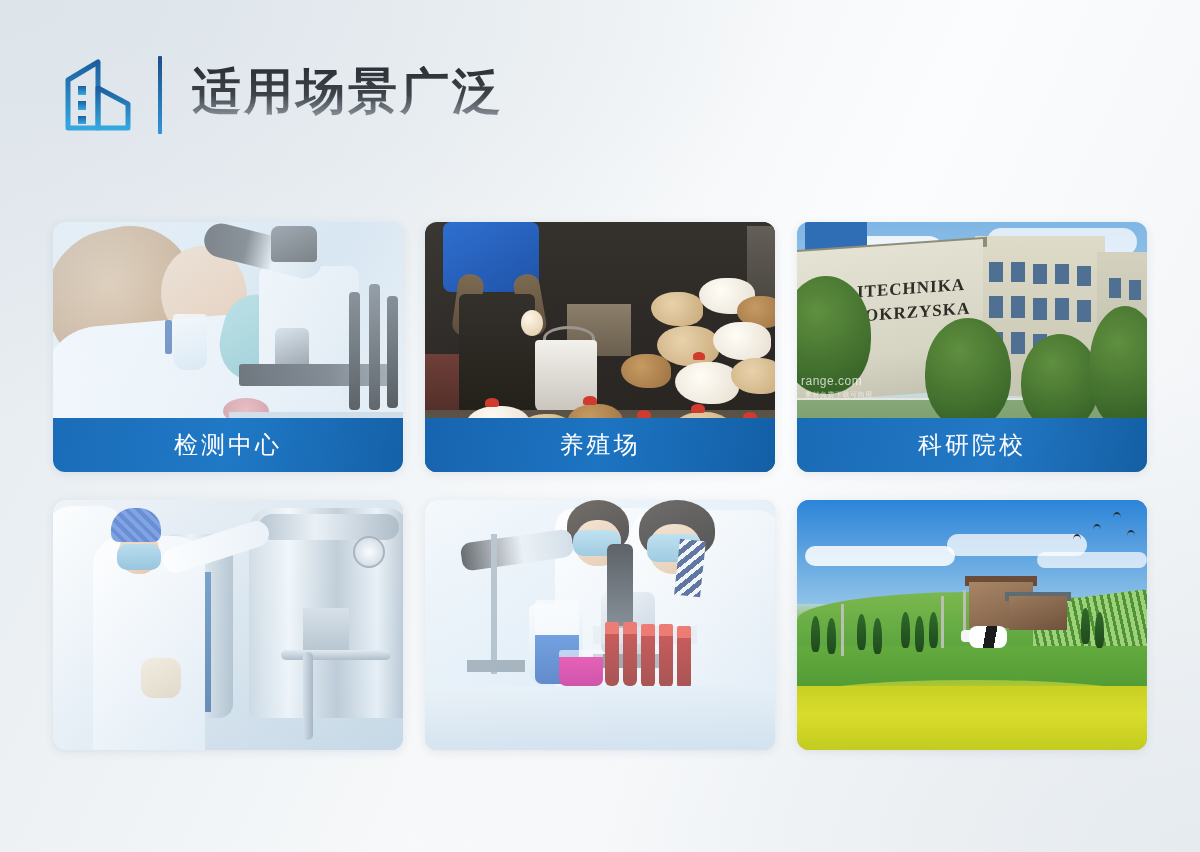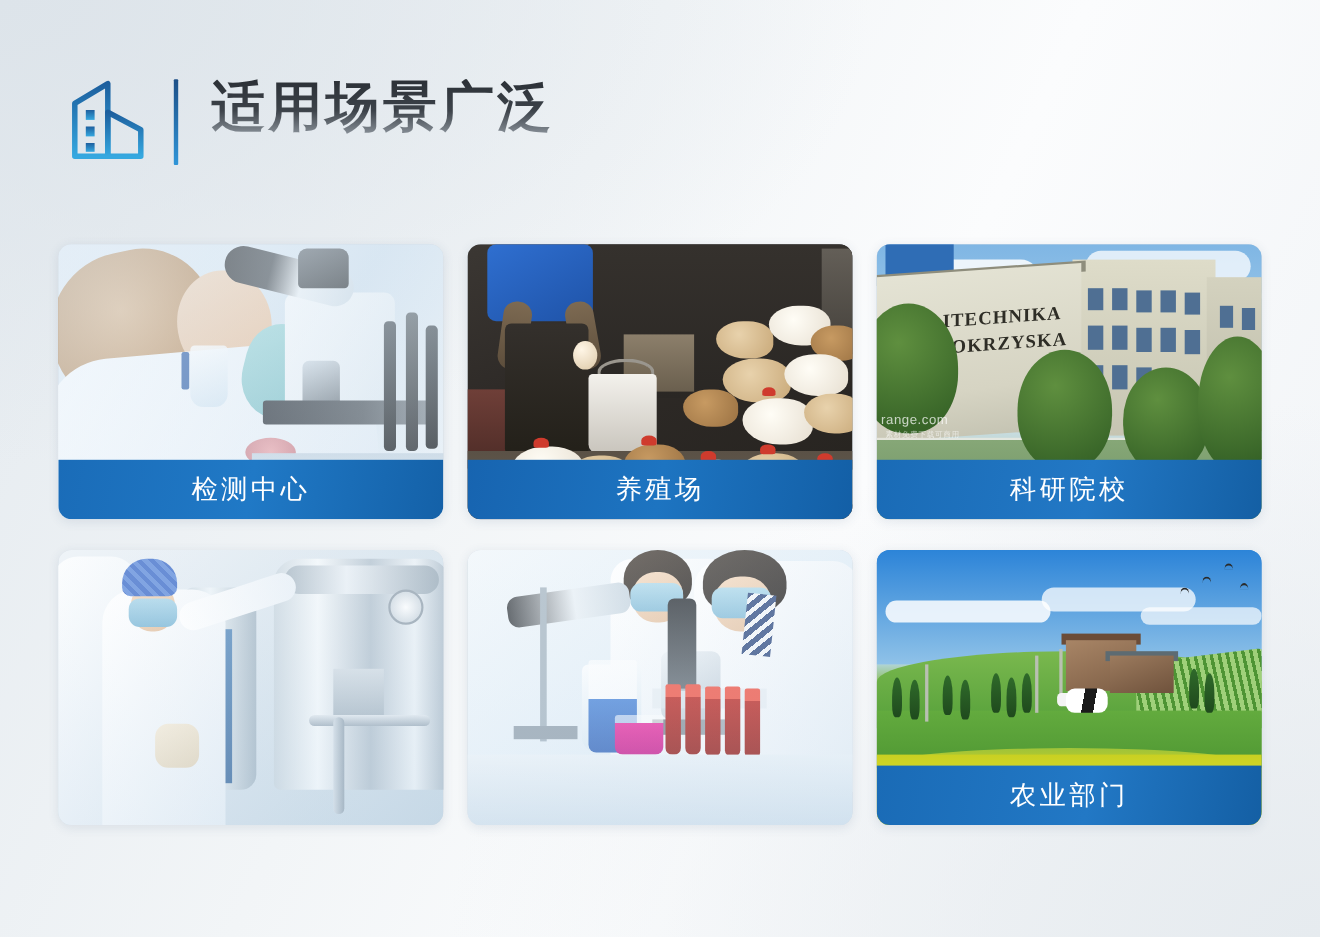--- a/index.html
+++ b/index.html
@@ -7,21 +7,21 @@
     width:1200px;height:852px;overflow:hidden;
     font-family:"Liberation Sans","DejaVu Sans",sans-serif;
     background:
       radial-gradient(120% 90% at 0% 0%, #dde4ea 0%, rgba(221,228,234,0) 55%),
       radial-gradient(110% 95% at 100% 100%, #e6ebef 0%, rgba(230,235,239,0) 60%),
       linear-gradient(115deg,#e4eaef 0%,#f2f5f7 38%,#fbfcfd 62%,#f0f3f6 100%);
   }
   .page{position:relative;width:1200px;height:852px;}
 
   
-  .header{position:absolute;left:62px;top:72px;display:flex;align-items:flex-start;}
+  .header{position:absolute;left:62px;top:56px;display:flex;align-items:center;}
   .logo-icon{width:72px;height:74px;flex:none;margin-right:24px;}
   .divider-bar{width:4px;height:78px;background:linear-gradient(180deg,#1d4f87 0%,#2f95d8 100%);
                margin-right:30px;flex:none;border-radius:1px;}
   .titles{display:flex;flex-direction:column;justify-content:center;}
   .title-cn{
     font-family:"Liberation Serif","DejaVu Serif",serif;
     font-size:49px;line-height:1.06;font-weight:700;letter-spacing:3px;
     background:linear-gradient(180deg,#2b3036 0%,#3d434a 55%,#8e969e 100%);
     -webkit-background-clip:text;background-clip:text;color:transparent;
     -webkit-text-fill-color:transparent;
@@ -469,17 +469,16 @@
         <div class="cypress" style="left:284px;top:108px;"></div>
         <div class="cypress" style="left:298px;top:112px;"></div>
         <div class="pole" style="left:44px;top:104px;"></div>
         <div class="pole" style="left:144px;top:96px;"></div>
         <div class="pole" style="left:166px;top:90px;"></div>
         <div class="p6-cow-head"></div>
         <div class="p6-cow"></div>
         <div class="p6-canola-edge"></div>
         <div class="p6-canola"></div>
       </div>
-      <div class="card-label tint-c">农业部门</div>
     </div>
 
   </div>
 </div>
 
 </body></html>

